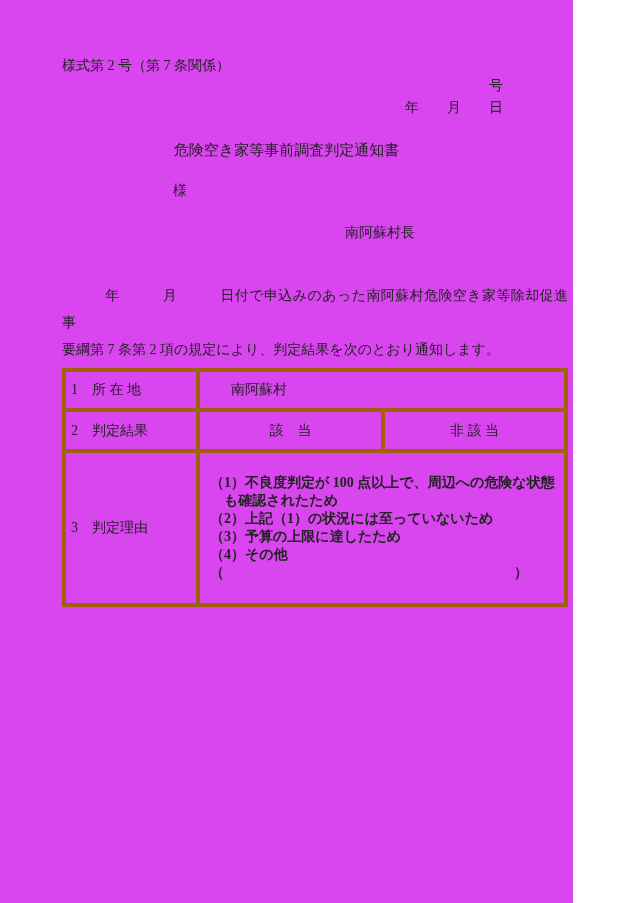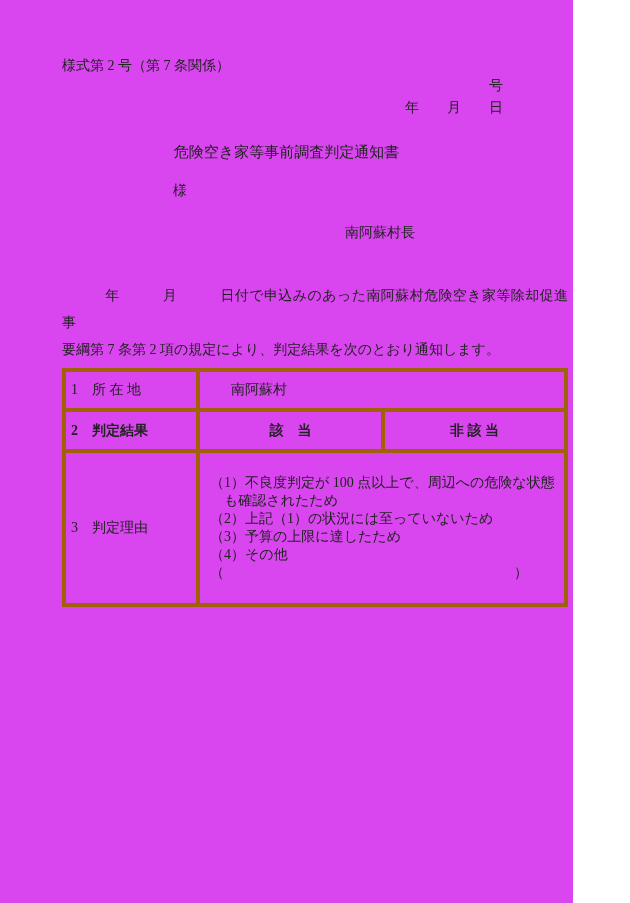--- a/index.html
+++ b/index.html
@@ -11,45 +11,45 @@
     background: #d946ef;
     color: #222222;
     font-family: "Liberation Serif", "DejaVu Serif", serif;
     font-size: 14px;
     overflow: hidden;
   }
   .abs { position: absolute; }
   .form-label   { left: 62px;  top: 58px;  line-height: 16px; }
   .doc-number   { right: 70px; top: 78px;  line-height: 16px; text-align: right; }
   .date-line    { right: 70px; top: 100px; line-height: 16px; text-align: right; }
-  .doc-title    { left: 0; right: 0; top: 143px; text-align: center; font-size: 15px; line-height: 18px; }
+  .doc-title    { left: 0; right: 0; top: 143px; text-align: center; font-size: 15px; line-height: 18px; font-family: Liberation Mono, monospace; }
   .recipient    { left: 173px; top: 183px; line-height: 16px; }
   .sender       { left: 345px; top: 225px; line-height: 16px; }
   .body-par     { left: 62px;  top: 282px; width: 506px; line-height: 27px; }
   .jline        { text-align: justify; text-align-last: justify; }
   .judge-table {
     position: absolute;
     left: 62px; top: 368px;
     width: 506px;
     border-collapse: collapse;
     table-layout: fixed;
   }
   .judge-table td {
     border: 4px solid #a16207;
     font-size: 14px;
     vertical-align: middle;
   }
   tr.row-1 { height: 40px; }
-  tr.row-2 { height: 41px; font-weight: bold; }
+  tr.row-2 { height: 41px; }
   tr.row-3 { height: 154px; }
   td.lbl { padding-left: 5px; }
   td.val { padding-left: 31px; }
   td.opt { text-align: center; margin-left: 24px; }
   td.reasons { padding: 0 6px 0 10px; line-height: 18px; }
-  .rline { white-space: nowrap; }
+  .rline { white-space: nowrap; font-weight: bold; }
   .paren-line {
     display: flex;
     justify-content: space-between;
     padding-right: 30px;
     white-space: normal;
   }
 </style>
 </head>
 <body>
 

